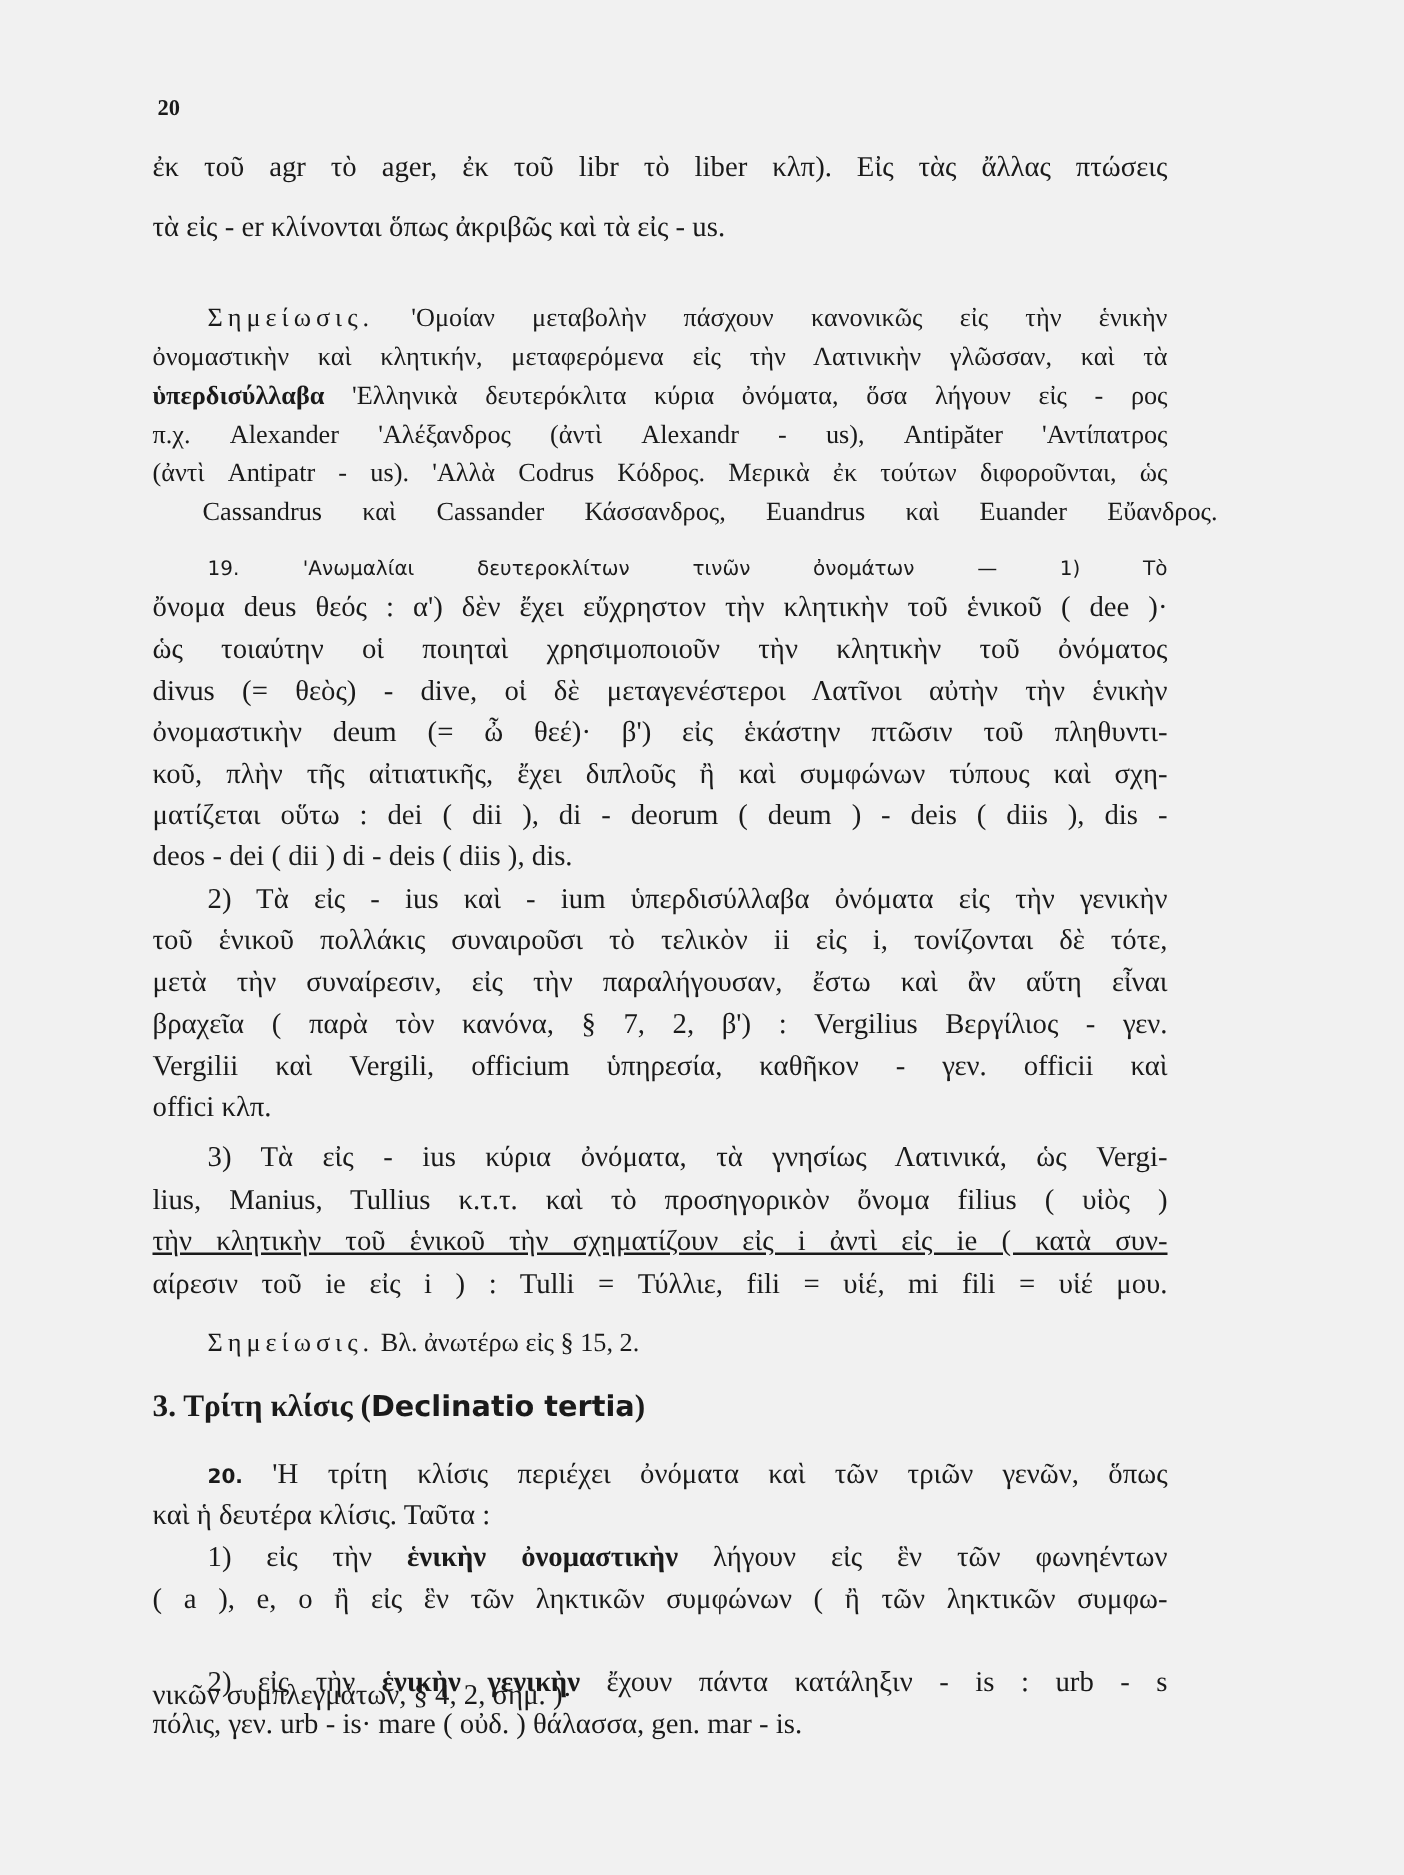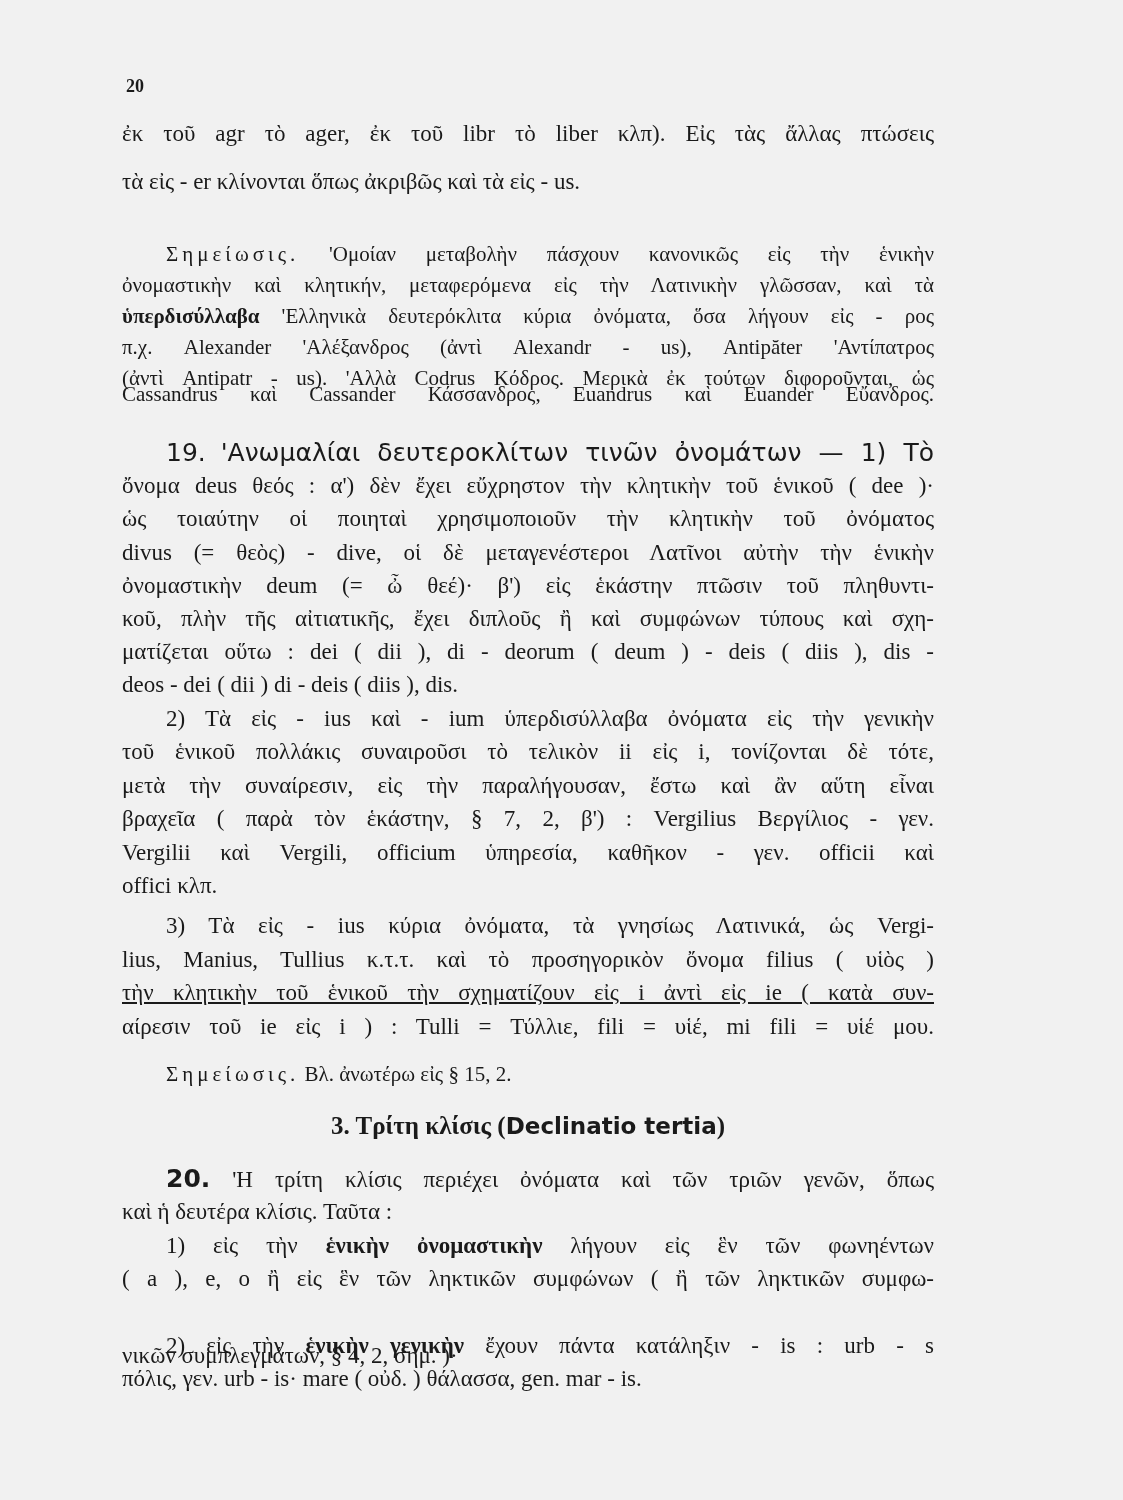--- a/index.html
+++ b/index.html
@@ -20,25 +20,25 @@
       font-size: 23px;
     }
     .line {
       position: absolute; left: 0; width: 812px;
       white-space: nowrap; text-align: justify; text-align-last: justify;
       line-height: 32px;
     }
     .small { font-size: 21px; }
     .last { text-align-last: left; }
     .indent { padding-left: 44px; box-sizing: border-box; }
-    .sans { font-family: "DejaVu Sans", "Liberation Sans", sans-serif; font-size: 25px; }
+    .sans { font-family: "DejaVu Sans", "Liberation Sans", sans-serif; font-size: 16px; }
     .bold { font-weight: bold; }
     .spaced { letter-spacing: 4px; }
     .heading {
-      position: absolute; left: 0; width: 812px; text-align: center;
+      position: absolute; left: 0; width: 812px; text-align: left;
       font-size: 25px; font-weight: bold;
     }
   </style>
 </head>
 <body>
 
 <div class="page-number">20</div>
 
 <div class="body-text" style="top:0;">
 
@@ -49,38 +49,38 @@
     <span class="spaced">Σημείωσις.</span>
     <span>'Ομοίαν μεταβολὴν πάσχουν κανονικῶς εἰς τὴν ἑνικὴν</span>
   </div>
   <div class="line small" style="top:269px;">ὀνομαστικὴν καὶ κλητικήν, μεταφερόμενα εἰς τὴν Λατινικὴν γλῶσσαν, καὶ τὰ</div>
   <div class="line small" style="top:300px;">
     <span class="bold">ὑπερδισύλλαβα</span>
     <span>'Ελληνικὰ δευτερόκλιτα κύρια ὀνόματα, ὅσα λήγουν εἰς - ρος</span>
   </div>
   <div class="line small" style="top:331px;">π.χ. Alexander 'Αλέξανδρος (ἀντὶ Alexandr - us), Antipăter 'Αντίπατρος</div>
   <div class="line small" style="top:362px;">(ἀντὶ Antipatr - us). 'Αλλὰ Codrus Κόδρος. Μερικὰ ἐκ τούτων διφοροῦνται, ὡς</div>
-  <div class="line small" style="top:378px;">Cassandrus καὶ Cassander Κάσσανδρος, Euandrus καὶ Euander Εὔανδρος.</div>
+  <div class="line small" style="top:393px;margin-left:40px;">Cassandrus καὶ Cassander Κάσσανδρος, Euandrus καὶ Euander Εὔανδρος.</div>
 
   <div class="line indent" style="top:437px;">
     <span class="sans">19.</span>
     <span class="sans">'Ανωμαλίαι δευτεροκλίτων τινῶν ὀνομάτων — 1) Τὸ</span>
   </div>
   <div class="line" style="top:470px;">ὄνομα deus θεός : α') δὲν ἔχει εὔχρηστον τὴν κλητικὴν τοῦ ἑνικοῦ ( dee )·</div>
   <div class="line" style="top:503px;">ὡς τοιαύτην οἱ ποιηταὶ χρησιμοποιοῦν τὴν κλητικὴν τοῦ ὀνόματος</div>
   <div class="line" style="top:537px;">divus (= θεὸς) - dive, οἱ δὲ μεταγενέστεροι Λατῖνοι αὐτὴν τὴν ἑνικὴν</div>
   <div class="line" style="top:570px;">ὀνομαστικὴν deum (= ὦ θεέ)· β') εἰς ἑκάστην πτῶσιν τοῦ πληθυντι-</div>
   <div class="line" style="top:603px;">κοῦ, πλὴν τῆς αἰτιατικῆς, ἔχει διπλοῦς ἢ καὶ συμφώνων τύπους καὶ σχη-</div>
   <div class="line" style="top:636px;">ματίζεται οὕτω : dei ( dii ), di - deorum ( deum ) - deis ( diis ), dis -</div>
   <div class="line last" style="top:669px;">deos - dei ( dii ) di - deis ( diis ), dis.</div>
 
   <div class="line indent" style="top:703px;">2) Τὰ εἰς - ius καὶ - ium ὑπερδισύλλαβα ὀνόματα εἰς τὴν γενικὴν</div>
   <div class="line" style="top:736px;">τοῦ ἑνικοῦ πολλάκις συναιροῦσι τὸ τελικὸν ii εἰς i, τονίζονται δὲ τότε,</div>
   <div class="line" style="top:770px;">μετὰ τὴν συναίρεσιν, εἰς τὴν παραλήγουσαν, ἔστω καὶ ἂν αὕτη εἶναι</div>
-  <div class="line" style="top:803px;">βραχεῖα ( παρὰ τὸν ἑκάστην, § 7, 2, β') : Vergilius Βεργίλιος - γεν.</div>
+  <div class="line" style="top:803px;">βραχεῖα ( παρὰ τὸν κανόνα, § 7, 2, β') : Vergilius Βεργίλιος - γεν.</div>
   <div class="line" style="top:837px;">Vergilii καὶ Vergili, officium ὑπηρεσία, καθῆκον - γεν. officii καὶ</div>
   <div class="line last" style="top:870px;">offici κλπ.</div>
 
   <div class="line indent" style="top:910px;">3) Τὰ εἰς - ius κύρια ὀνόματα, τὰ γνησίως Λατινικά, ὡς Vergi-</div>
   <div class="line" style="top:944px;">lius, Manius, Tullius κ.τ.τ. καὶ τὸ προσηγορικὸν ὄνομα filius ( υἱὸς )</div>
   <div class="line" style="top:977px;text-decoration:underline;">τὴν κλητικὴν τοῦ ἑνικοῦ τὴν σχηματίζουν εἰς i ἀντὶ εἰς ie ( κατὰ συν-</div>
   <div class="line" style="top:1011px;">αίρεσιν τοῦ ie εἰς i ) : Tulli = Τύλλιε, fili = υἱέ, mi fili = υἱέ μου.</div>
 
   <div class="line small indent last" style="top:1058px;">
     <span class="spaced">Σημείωσις.</span>

